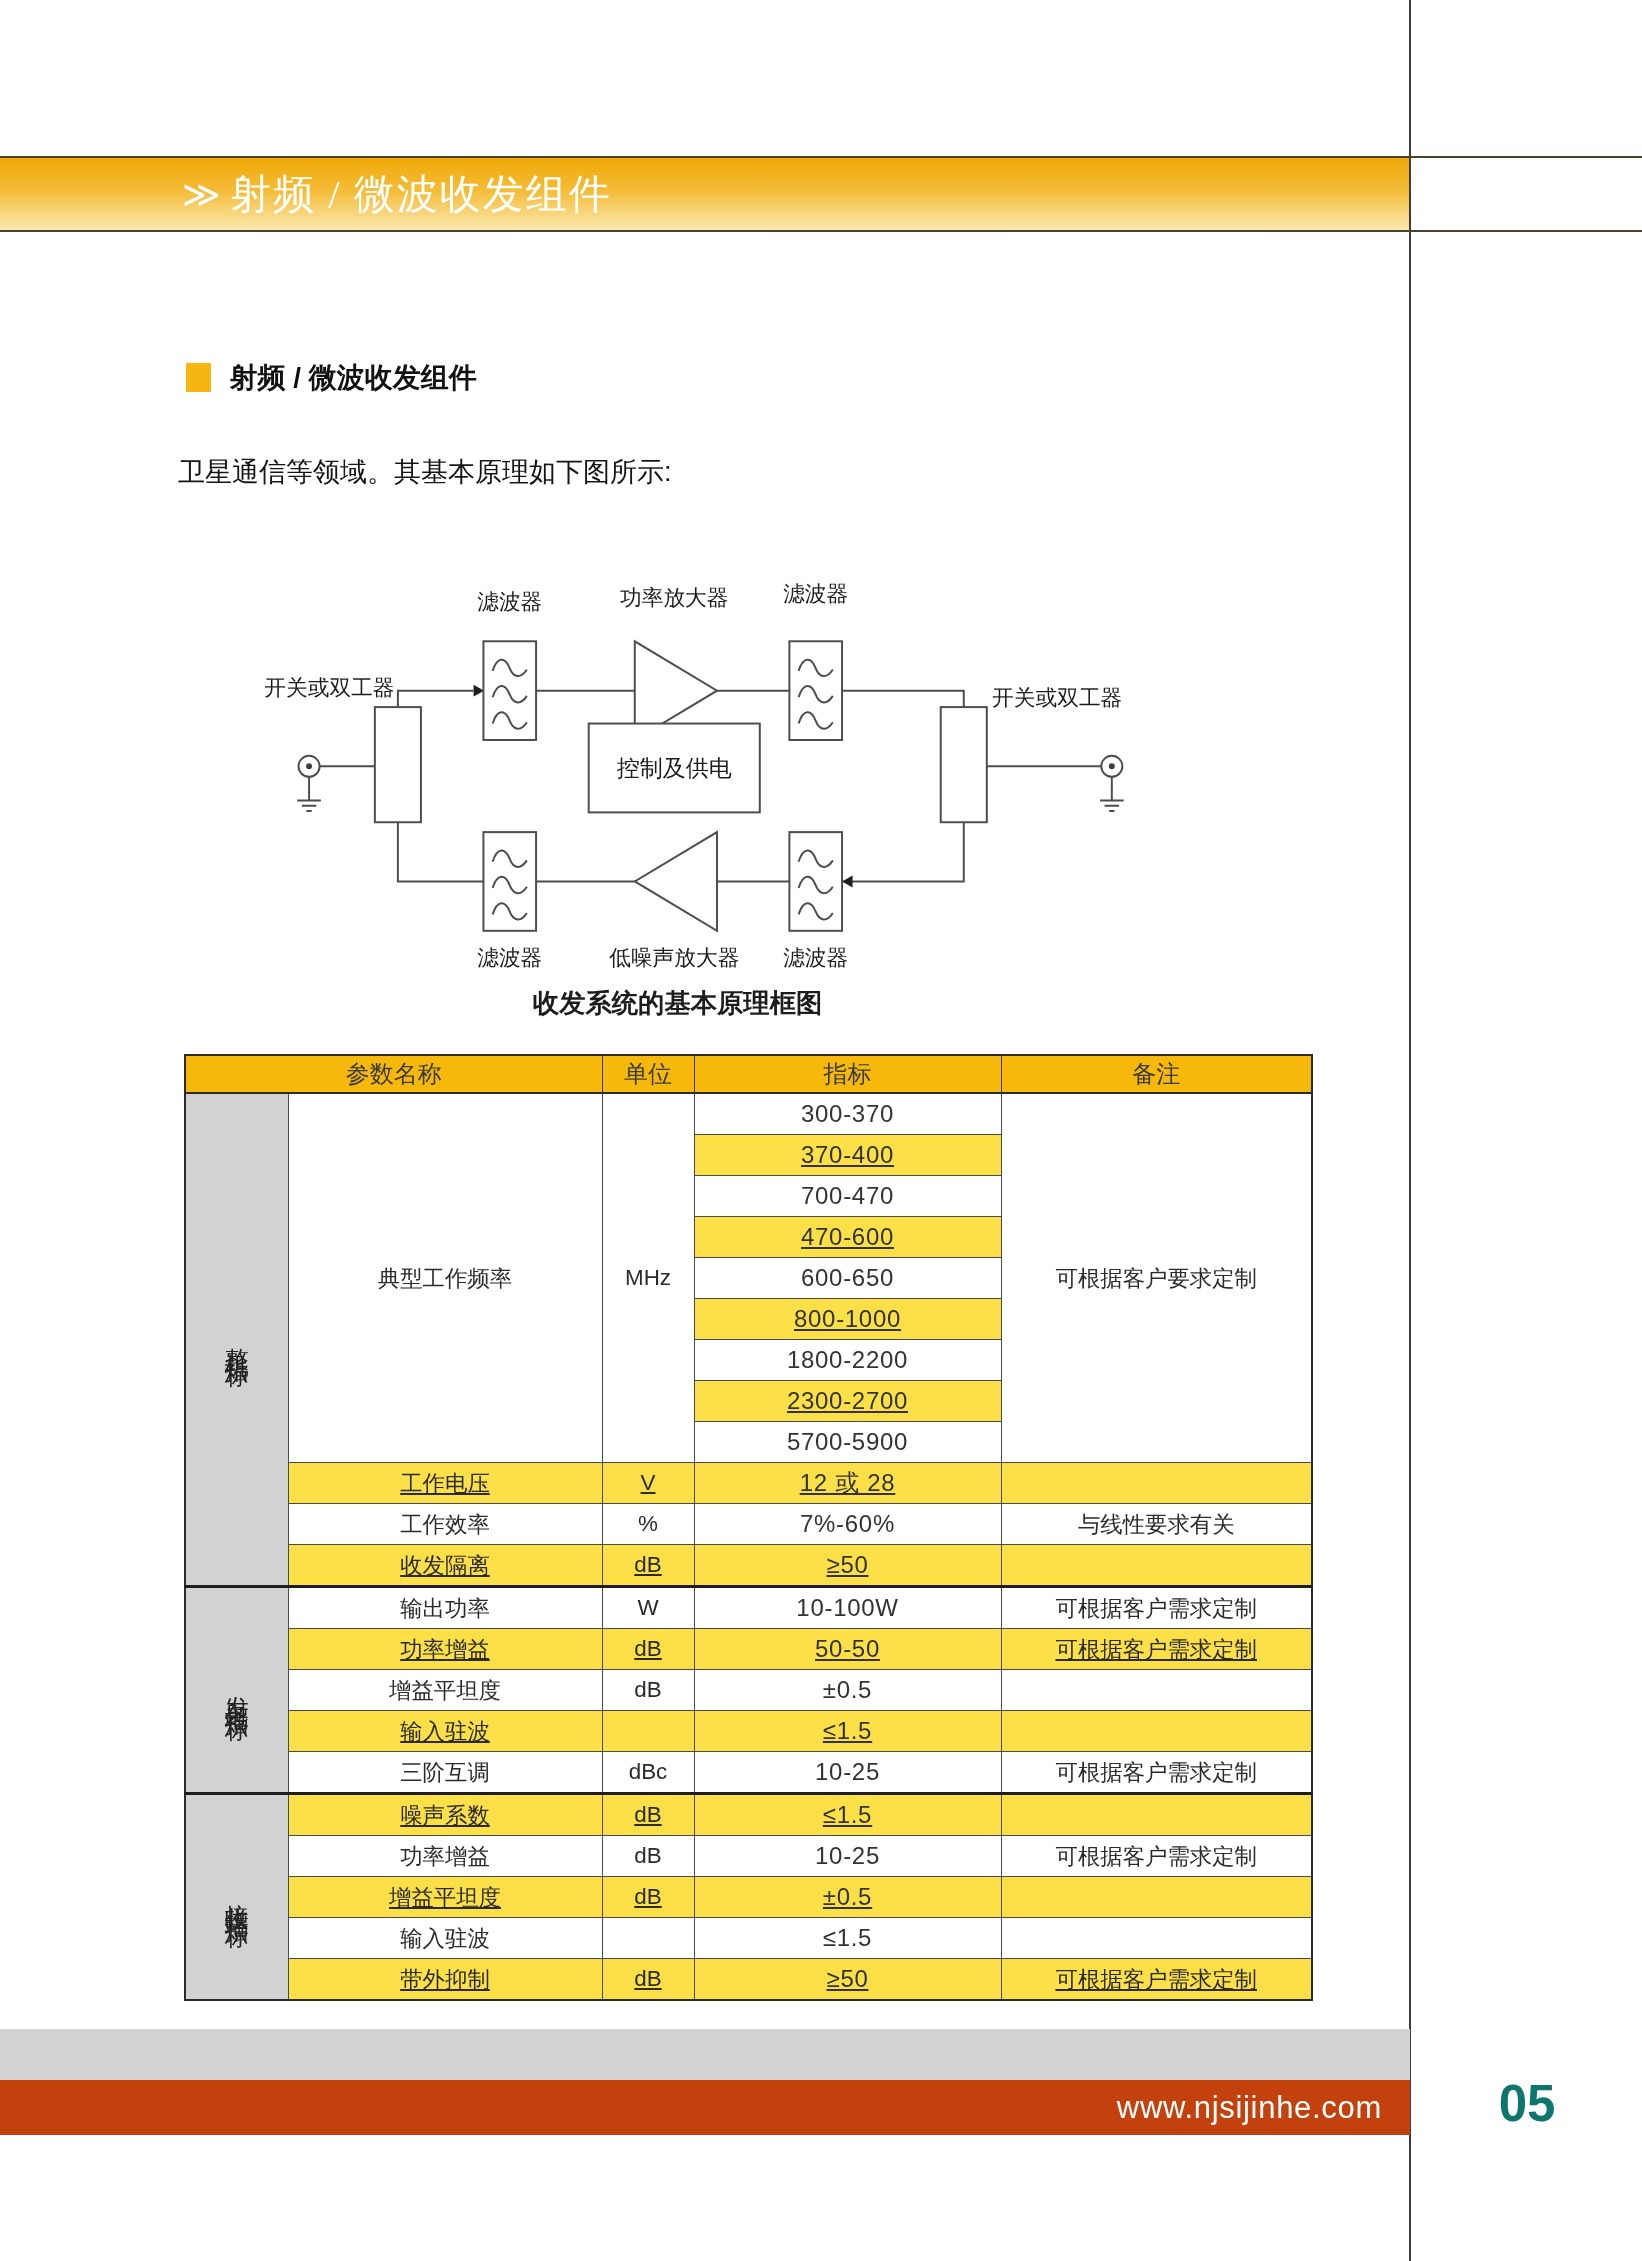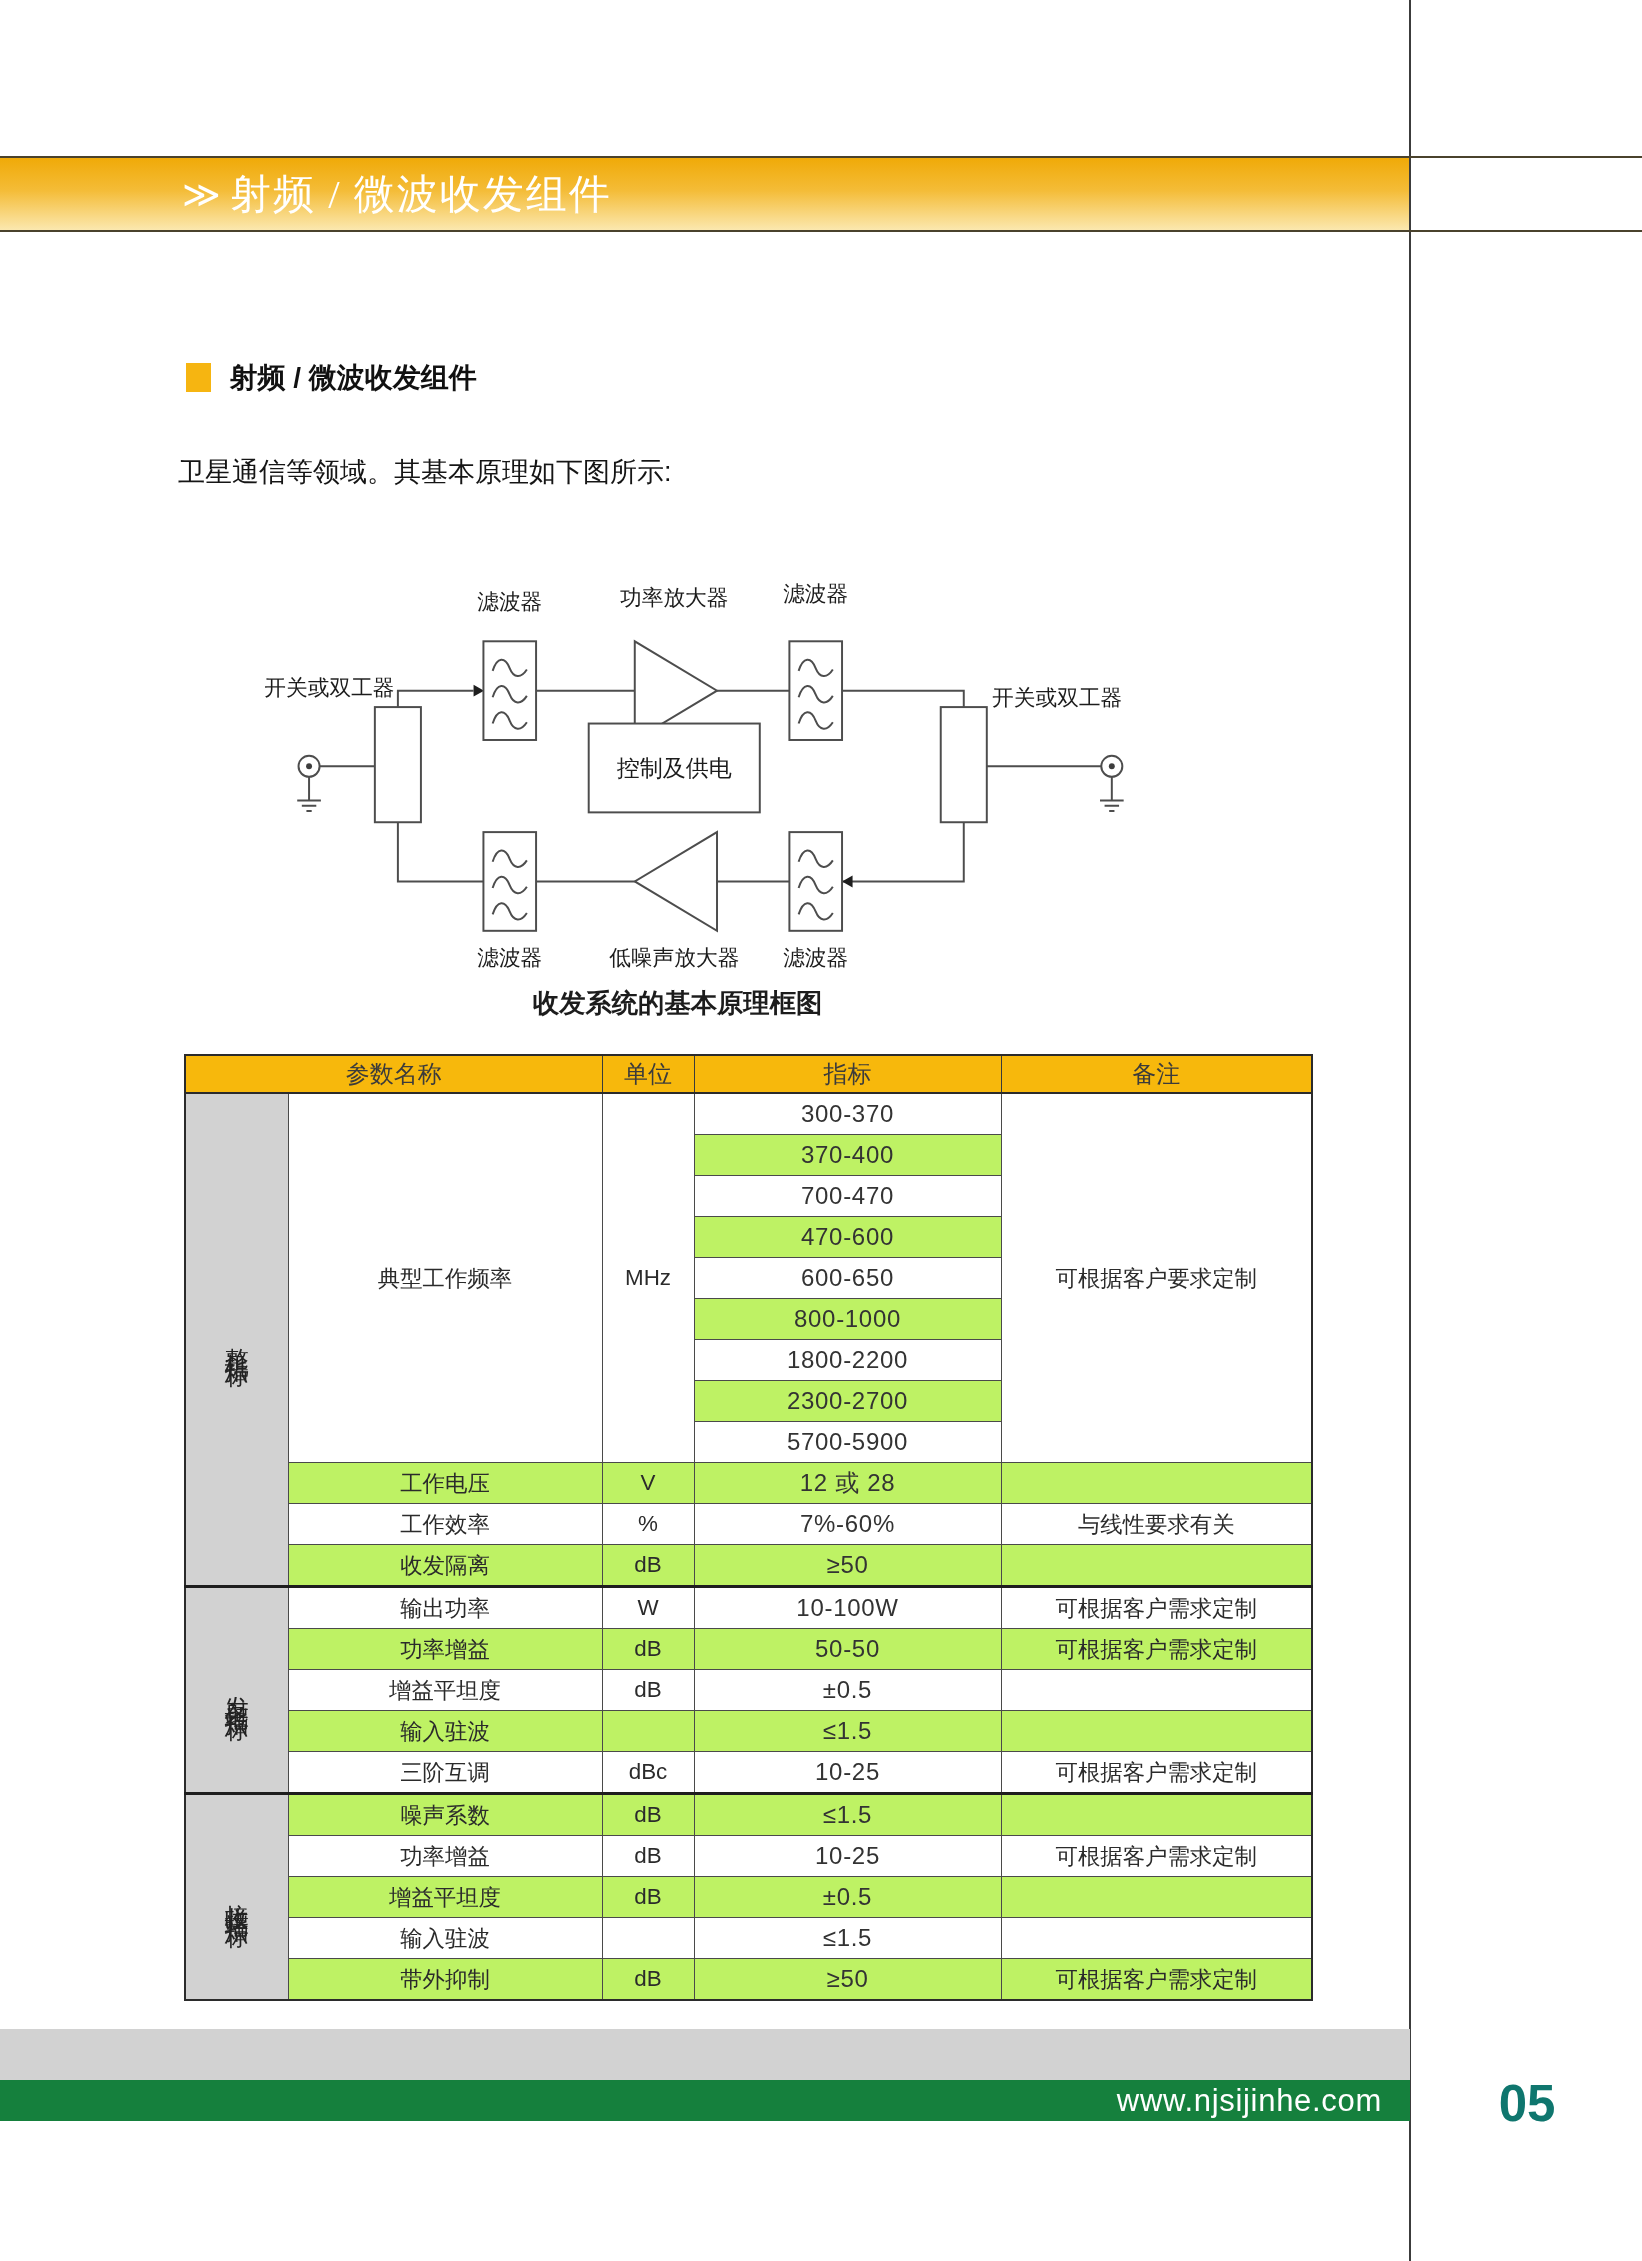--- a/index.html
+++ b/index.html
@@ -36,29 +36,29 @@
   .dgf{stroke:#4d4d4d;stroke-width:3;fill:#ffffff;}
   .arr{fill:#1e1e1e;stroke:none;}
 
   
   #spec-table{position:absolute;left:184px;top:1054px;width:1126px;
       border-collapse:collapse;table-layout:fixed;border:2px solid #2b2b2b;}
   #spec-table th{height:34px;background:#f7b80c;border:1.3px solid #3a3a3a;border-bottom:2.6px solid #2b2b2b;
       font-size:24px;font-weight:500;color:#3b3b3b;}
   #spec-table td{height:40px;border:1.3px solid #4a4a4a;background:#ffffff;text-align:center;
       vertical-align:middle;font-size:22.4px;font-weight:400;color:#2b2b2b;padding:0;}
-  #spec-table td.gray{background:#bef264;}
+  #spec-table td.gray{background:#fde047;text-decoration:underline;}
   #spec-table td.scell{font-size:24px;letter-spacing:0.7px;color:#333333;}
   #spec-table td.sect{background:#d2d2d2;writing-mode:vertical-rl;text-orientation:upright;
       letter-spacing:5.3px;font-size:24px;color:#222222;}
   #spec-table tr.sect-top td{border-top:3.3px solid #1e1e1e;}
 
   
   .footer-gray{position:absolute;left:0;top:2029px;width:1410px;height:51px;background:#d2d2d2;}
-  .footer-yellow{position:absolute;left:0;top:2080px;width:1410px;height:41px;background:#15803d;
+  .footer-yellow{position:absolute;left:0;top:2080px;width:1410px;height:55px;background:#c2410c;
       display:flex;align-items:center;justify-content:flex-end;text-align:center;}
   .footer-url{color:#ffffff;font-size:31px;font-weight:500;margin-right:28px;letter-spacing:0.7px;}
   .page-num{position:absolute;left:1411px;top:2074px;width:232px;text-align:center;
       font-size:51px;font-weight:700;color:#0f766e;}
 </style>
 </head>
 <body>
 
 <div class="page">
 

